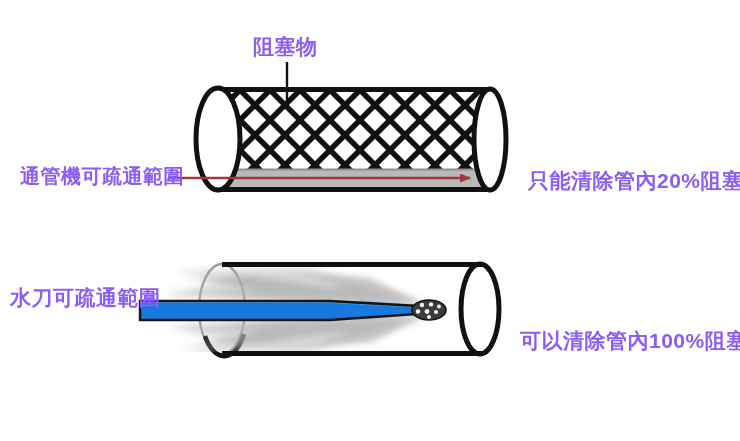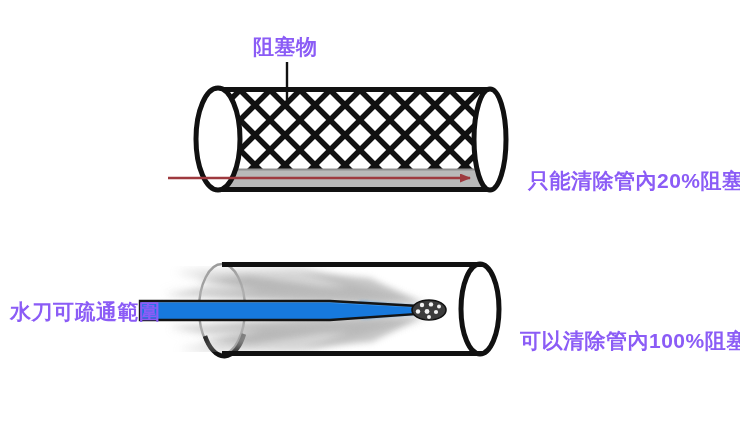--- a/index.html
+++ b/index.html
@@ -45,21 +45,21 @@
     top: 166px;
     font-size: 20px;
   }
   #label-right-top {
     left: 528px;
     top: 170px;
     font-size: 21px;
   }
   #label-left-bottom {
     left: 10px;
-    top: 301px;
+    top: 287px;
     font-size: 21px;
   }
   #label-right-bottom {
     left: 520px;
     top: 330px;
     font-size: 21px;
   }
 </style>
 </head>
 <body>
@@ -171,20 +171,21 @@
 
       <line x1="222" y1="264.5" x2="482" y2="264.5" stroke="#111111" stroke-width="5"></line>
       <line x1="222" y1="353.5" x2="482" y2="353.5" stroke="#111111" stroke-width="5"></line>
 
       <ellipse cx="480" cy="309" rx="19" ry="45" fill="none" stroke="#111111" stroke-width="5"></ellipse>
     </g>
   </svg>
 
   <div class="label" id="label-blockage">阻塞物</div>
 
+  <div class="label" id="label-left-top">通管機可疏通範圍</div>
 
   <div class="label" id="label-right-top">只能清除管內20%阻塞物</div>
 
   <div class="label" id="label-left-bottom">水刀可疏通範圍</div>
 
   <div class="label" id="label-right-bottom">可以清除管內100%阻塞物</div>
 
 </div>
 
 </body></html>

